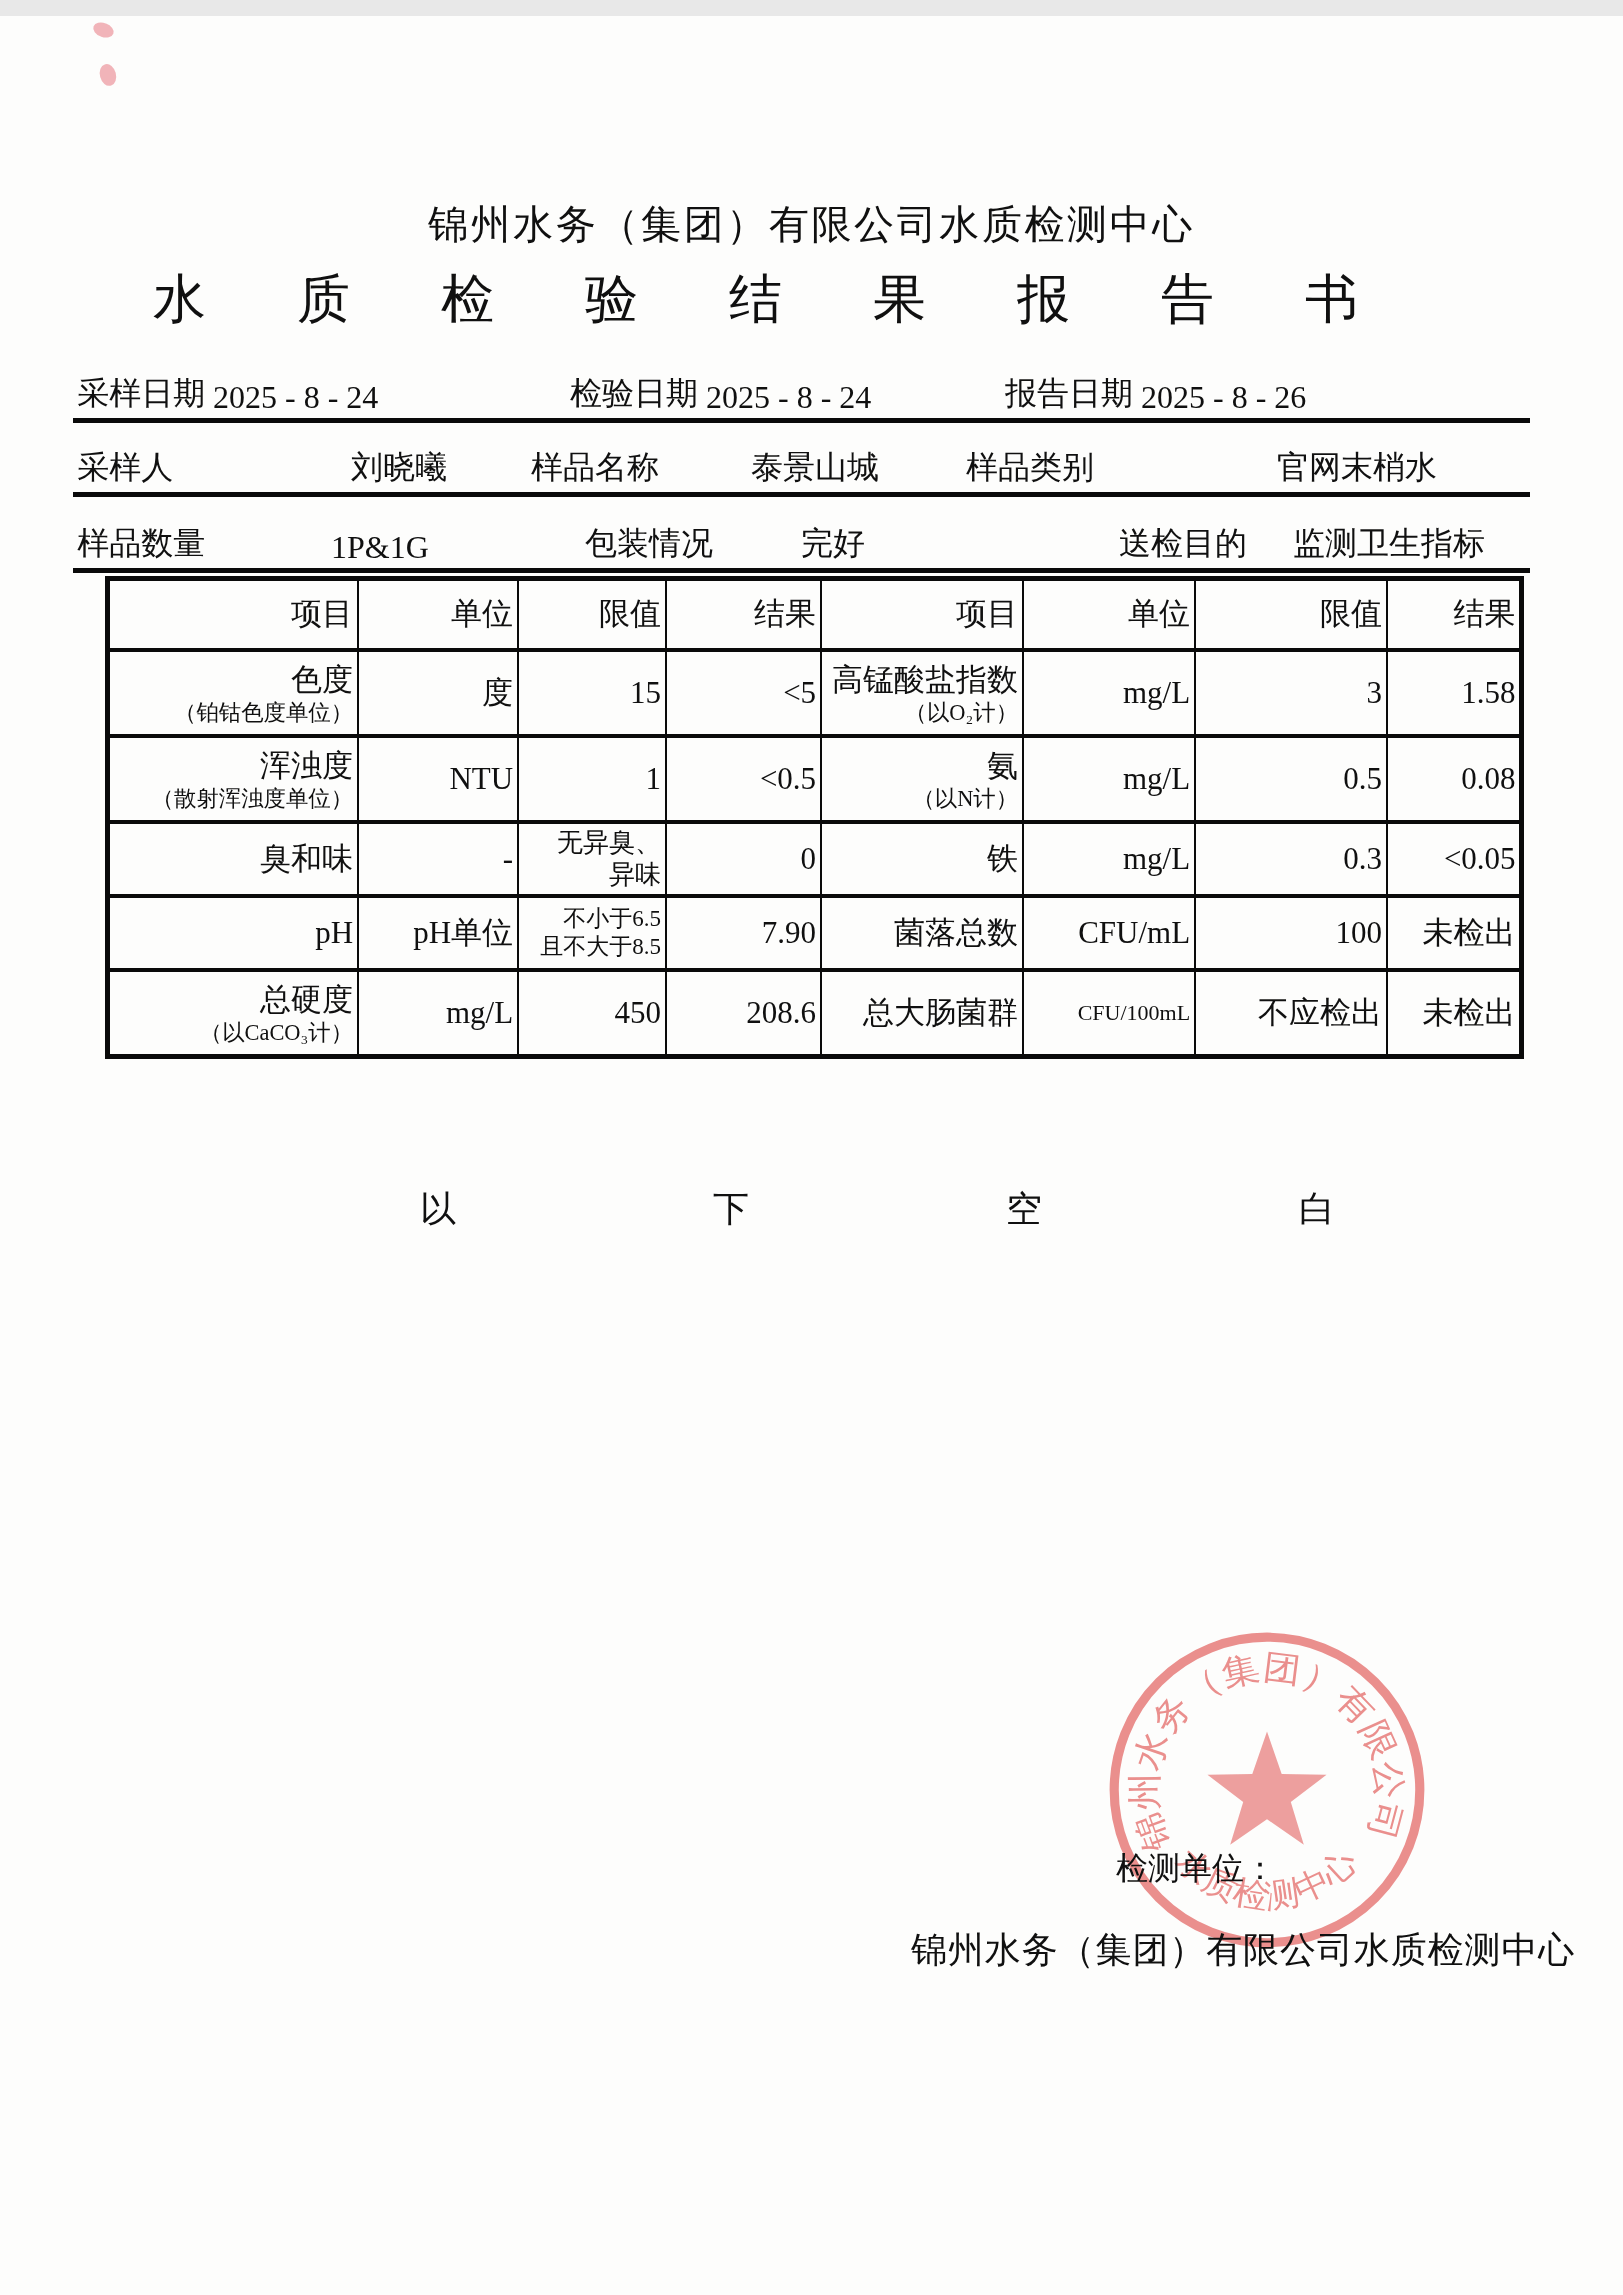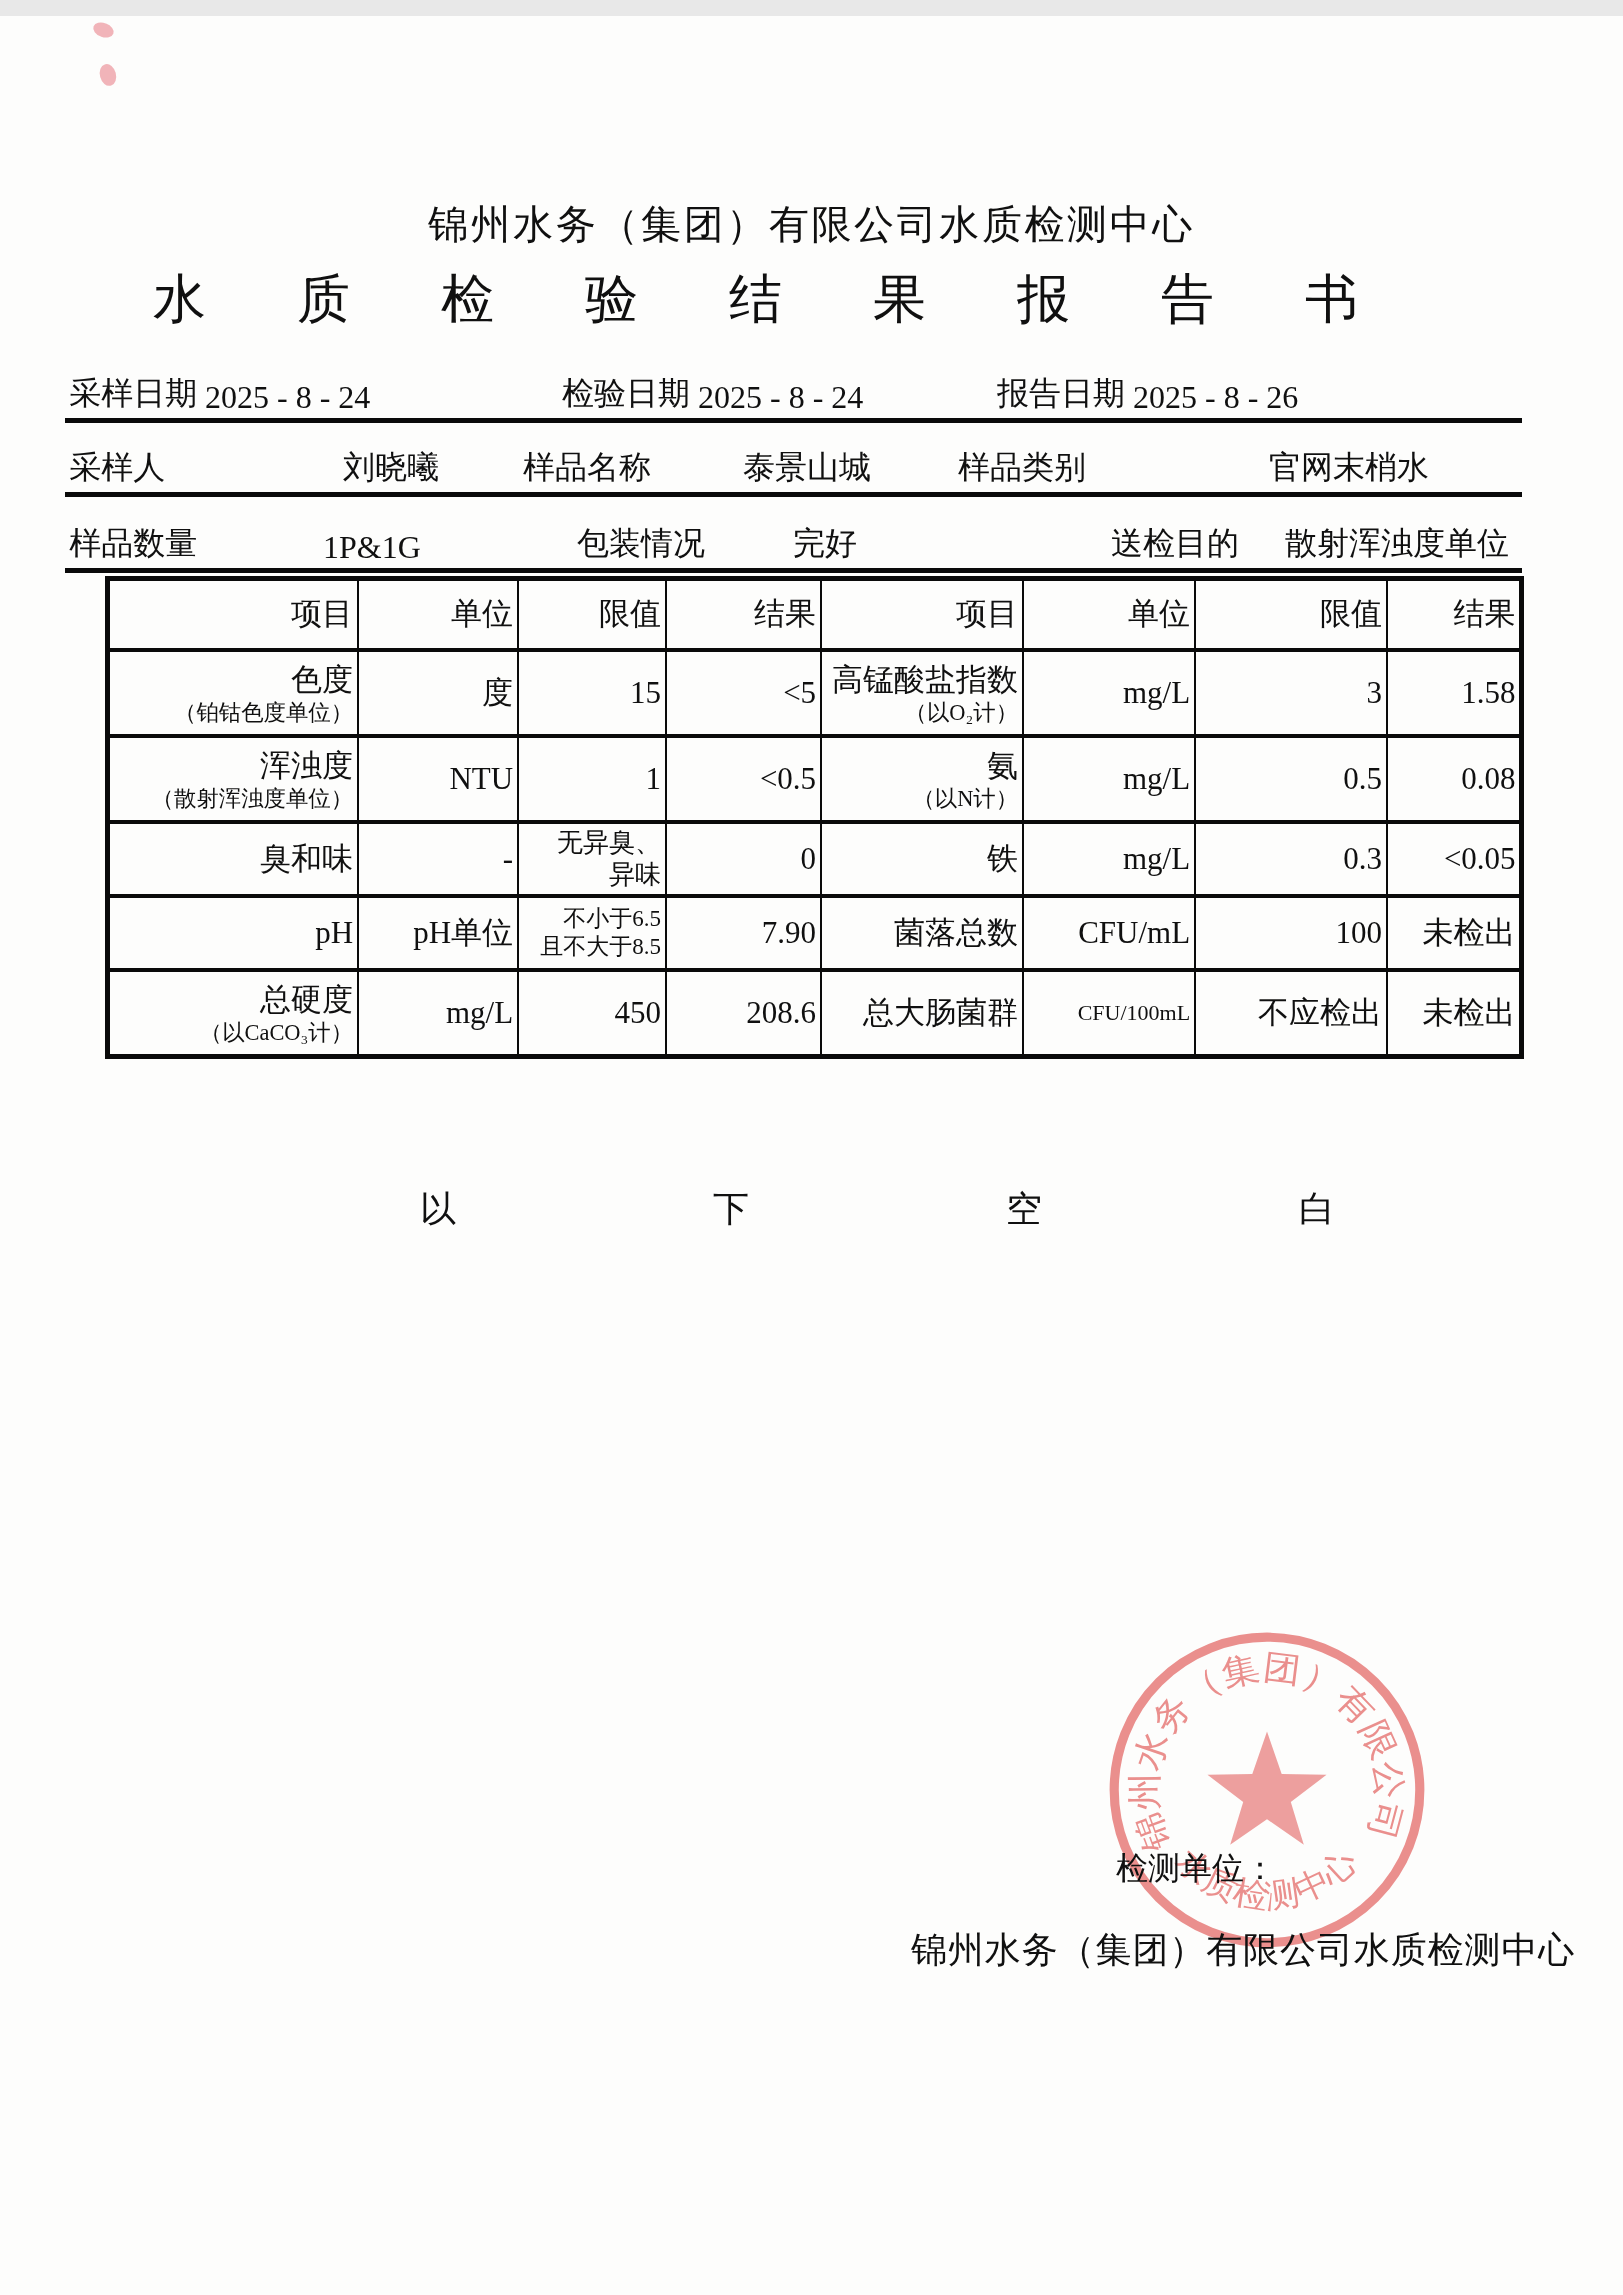--- a/index.html
+++ b/index.html
@@ -19,21 +19,21 @@
   .org-title{
     position:absolute;top:181px;left:0;width:100%;
     text-align:center;font-size:40px;letter-spacing:2.6px;white-space:nowrap;
   }
   .report-title{
     position:absolute;top:248px;left:153px;
     font-size:53px;letter-spacing:91px;white-space:nowrap;font-weight:500;
   }
 
   .info-row{
-    position:absolute;left:65px;width:1457px;height:46px;
+    position:absolute;left:73px;width:1457px;height:46px;
     border-bottom:5.2px solid #0a0a0a;font-size:32px;white-space:nowrap;
   }
   .info-row span{position:absolute;bottom:1.7px;}
   .r1{top:356px;}
   .r2{top:430px;}
   .r3{top:506px;}
 
   table.results{
     position:absolute;top:560px;left:105px;
     width:1415px;border-collapse:collapse;table-layout:fixed;
@@ -99,21 +99,21 @@
     <span style="left:893px">样品类别</span>
     <span style="left:1204px">官网末梢水</span>
   </div>
 
   <div class="info-row r3">
     <span style="left:4.3px">样品数量</span>
     <span style="left:258px">1P&amp;1G</span>
     <span style="left:512px">包装情况</span>
     <span style="left:728px">完好</span>
     <span style="left:1046px">送检目的</span>
-    <span style="left:1220px">散射浑浊度单位</span>
+    <span style="left:1220px">监测卫生指标</span>
   </div>
 
   <table class="results">
     <colgroup>
       <col style="width:250px">
         <col style="width:160px">
         <col style="width:148px">
         <col style="width:155px">
       <col style="width:202px">
         <col style="width:172px">

